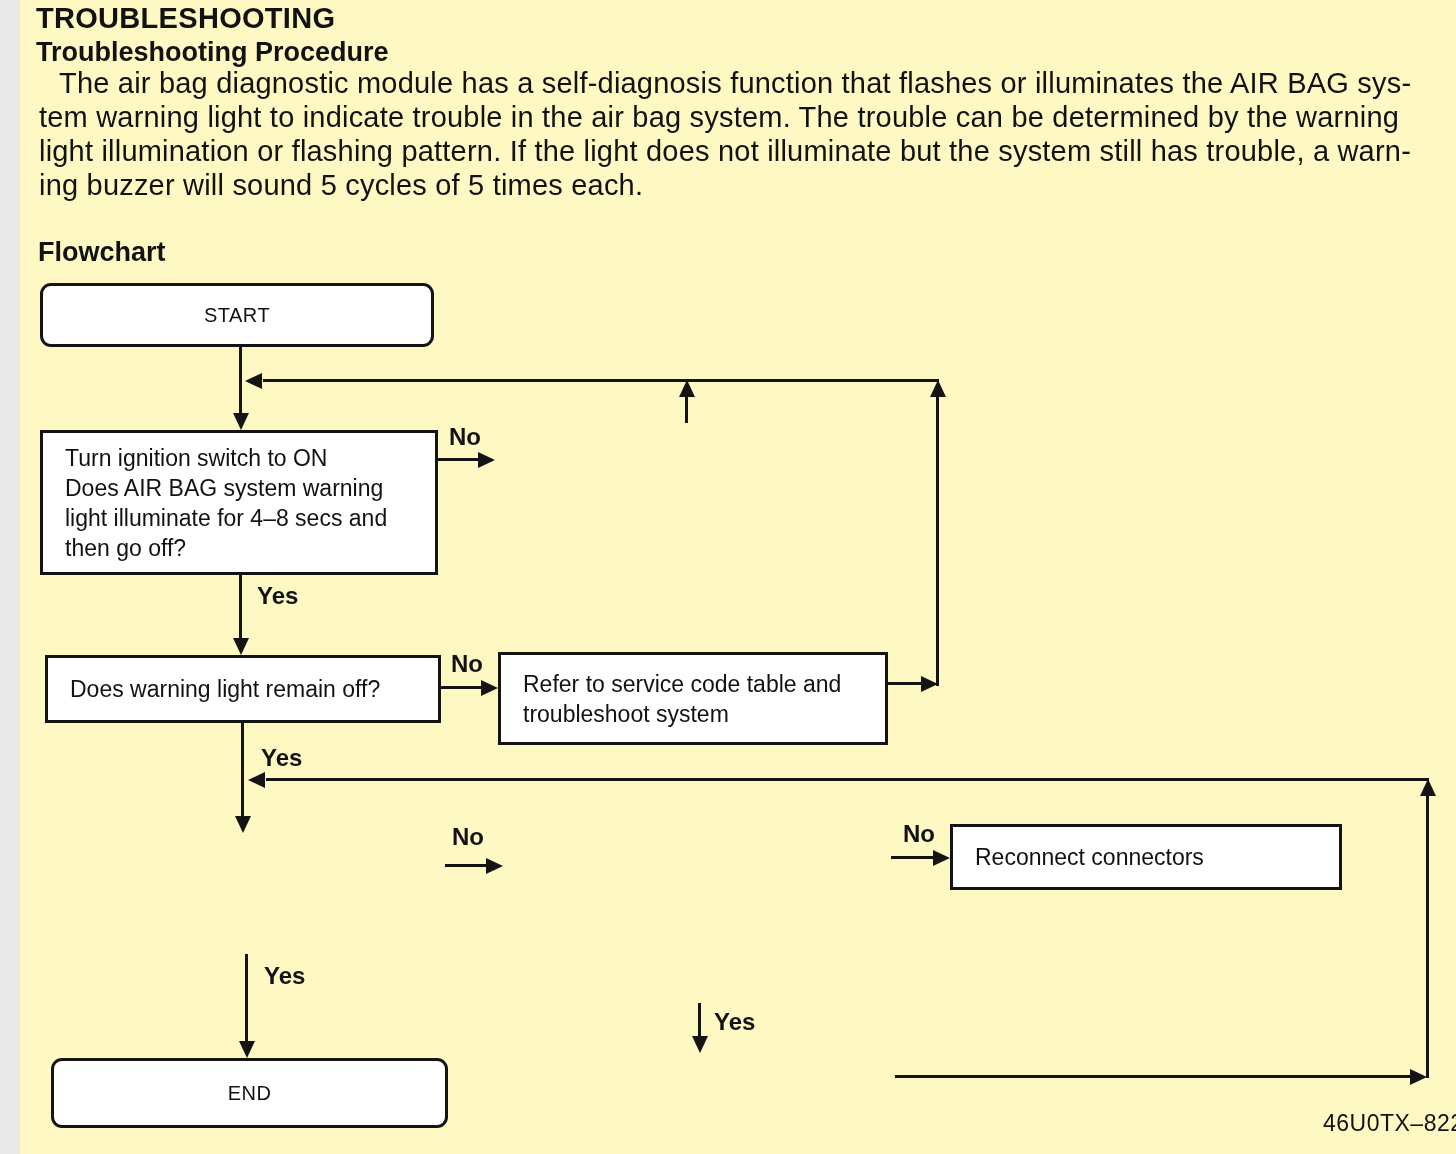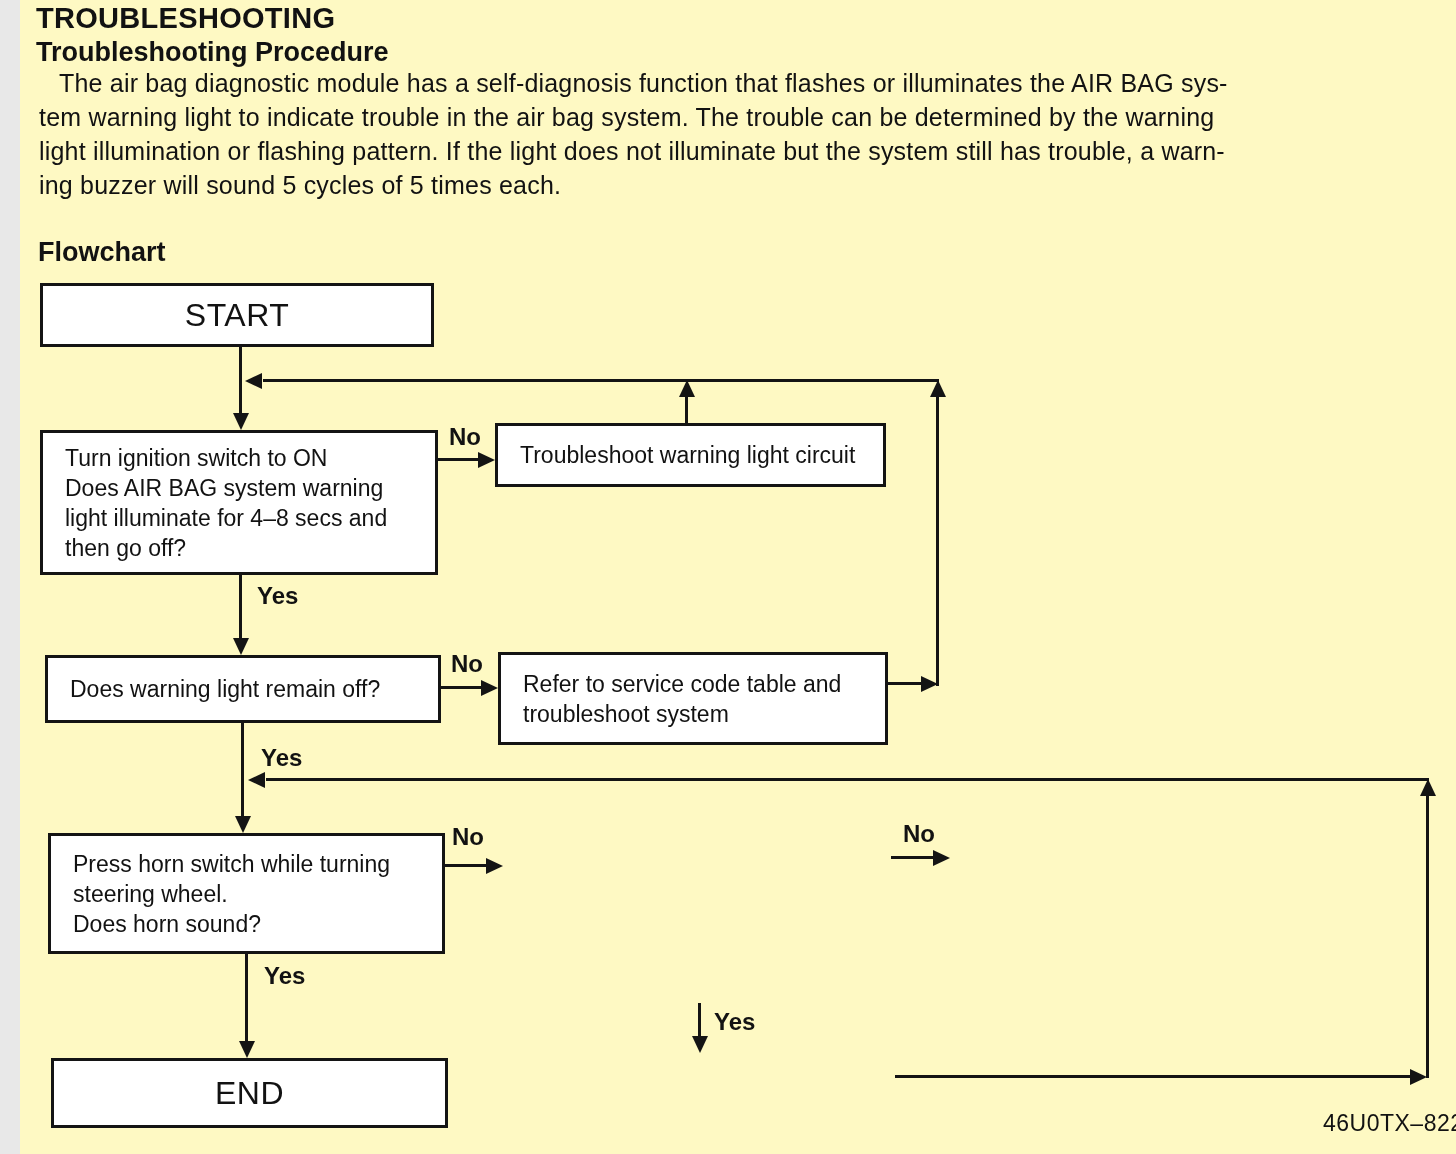--- a/index.html
+++ b/index.html
@@ -10,31 +10,31 @@
     font-family:"Liberation Sans", sans-serif;
     color:#121212;
     overflow:hidden;
     margin-left:20px;
   }
   .abs{position:absolute;}
   .h-title{font-weight:bold;font-size:29px;letter-spacing:.3px;white-space:nowrap;}
   .h-sub{font-weight:bold;font-size:27px;white-space:nowrap;}
   .h-section{font-weight:bold;font-size:27px;white-space:nowrap;}
   .intro{
-    font-size:25px;line-height:34px;white-space:pre;text-indent:20px;
+    font-size:29px;line-height:34px;white-space:pre;text-indent:20px;
     letter-spacing:.2px;
   }
   .node{
     position:absolute;box-sizing:border-box;
     border:3px solid #141414;background:#fff;
     display:flex;align-items:center;
     font-size:23px;line-height:30px;
     white-space:pre-line;
   }
-  .node.center{justify-content:center;font-size:32px;letter-spacing:.5px;}
+  .node.center{justify-content:center;font-size:20px;letter-spacing:.5px;border-radius:11px;}
   .node.padded{padding-left:22px;}
   .branch{
     position:absolute;font-weight:bold;font-size:24px;white-space:nowrap;
   }
   .hl{position:absolute;height:3px;background:#141414;}
   .vl{position:absolute;width:3px;background:#141414;}
   .ar{position:absolute;width:0;height:0;}
   .ar.right{border-top:8px solid transparent;border-bottom:8px solid transparent;border-left:17px solid #141414;}
   .ar.left {border-top:8px solid transparent;border-bottom:8px solid transparent;border-right:17px solid #141414;}
   .ar.up   {border-left:8px solid transparent;border-right:8px solid transparent;border-bottom:17px solid #141414;}
@@ -52,27 +52,24 @@
 tem warning light to indicate trouble in the air bag system. The trouble can be determined by the warning
 light illumination or flashing pattern. If the light does not illuminate but the system still has trouble, a warn-
 ing buzzer will sound 5 cycles of 5 times each.</div>
   <div class="abs h-section" style="left:18px;top:237px">Flowchart</div>
 
   <div class="node center" style="left:20px;top:283px;width:394px;height:64px">START</div>
   <div class="node padded" style="left:20px;top:430px;width:398px;height:145px">Turn ignition switch to ON
 Does AIR BAG system warning
 light illuminate for 4–8 secs and
 then go off?</div>
-  <div class="node padded" style="left:475px;top:423px;width:391px;height:64px">Troubleshoot warning light circuit</div>
   <div class="node padded" style="left:25px;top:655px;width:396px;height:68px">Does warning light remain off?</div>
   <div class="node padded" style="left:478px;top:652px;width:390px;height:93px">Refer to service code table and
 troubleshoot system</div>
-  <div class="node padded" style="left:28px;top:833px;width:397px;height:121px">Press horn switch while turning
-steering wheel.
-Does horn sound?</div>
+  <div class="node padded" style="left:930px;top:824px;width:392px;height:66px">Reconnect connectors</div>
   <div class="node center" style="left:31px;top:1058px;width:397px;height:70px">END</div>
 
   <div class="branch" style="left:429px;top:423px">No</div>
   <div class="branch" style="left:237px;top:582px">Yes</div>
   <div class="branch" style="left:431px;top:650px">No</div>
   <div class="branch" style="left:241px;top:744px">Yes</div>
   <div class="branch" style="left:432px;top:823px">No</div>
   <div class="branch" style="left:244px;top:962px">Yes</div>
   <div class="branch" style="left:883px;top:820px">No</div>
   <div class="branch" style="left:694px;top:1008px">Yes</div>

